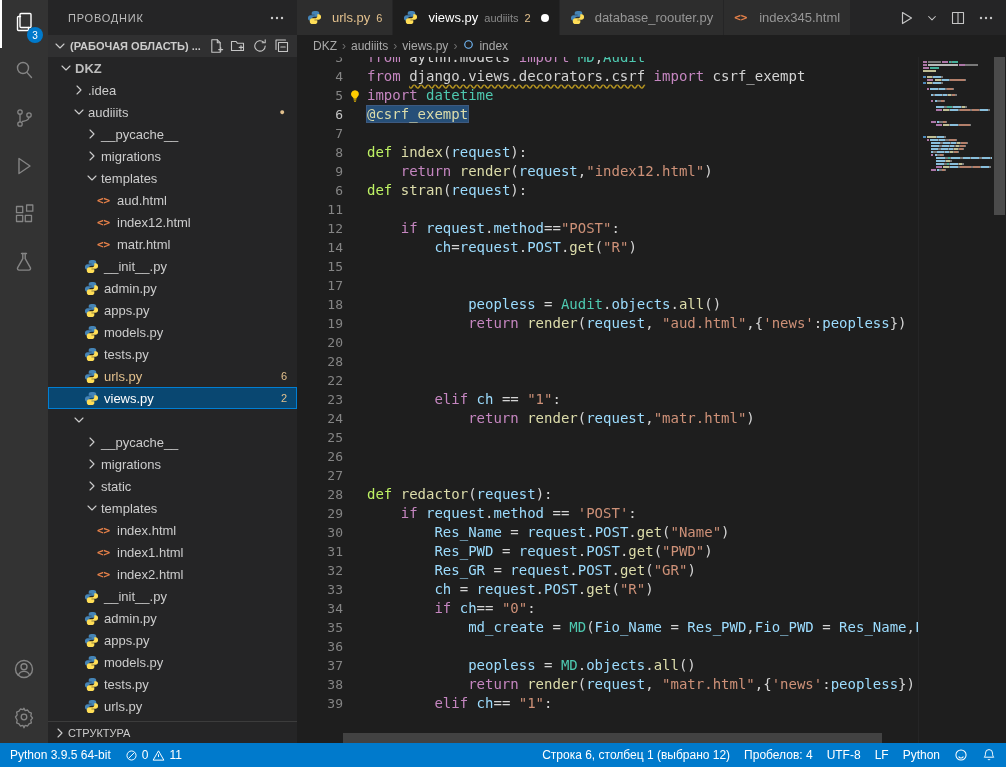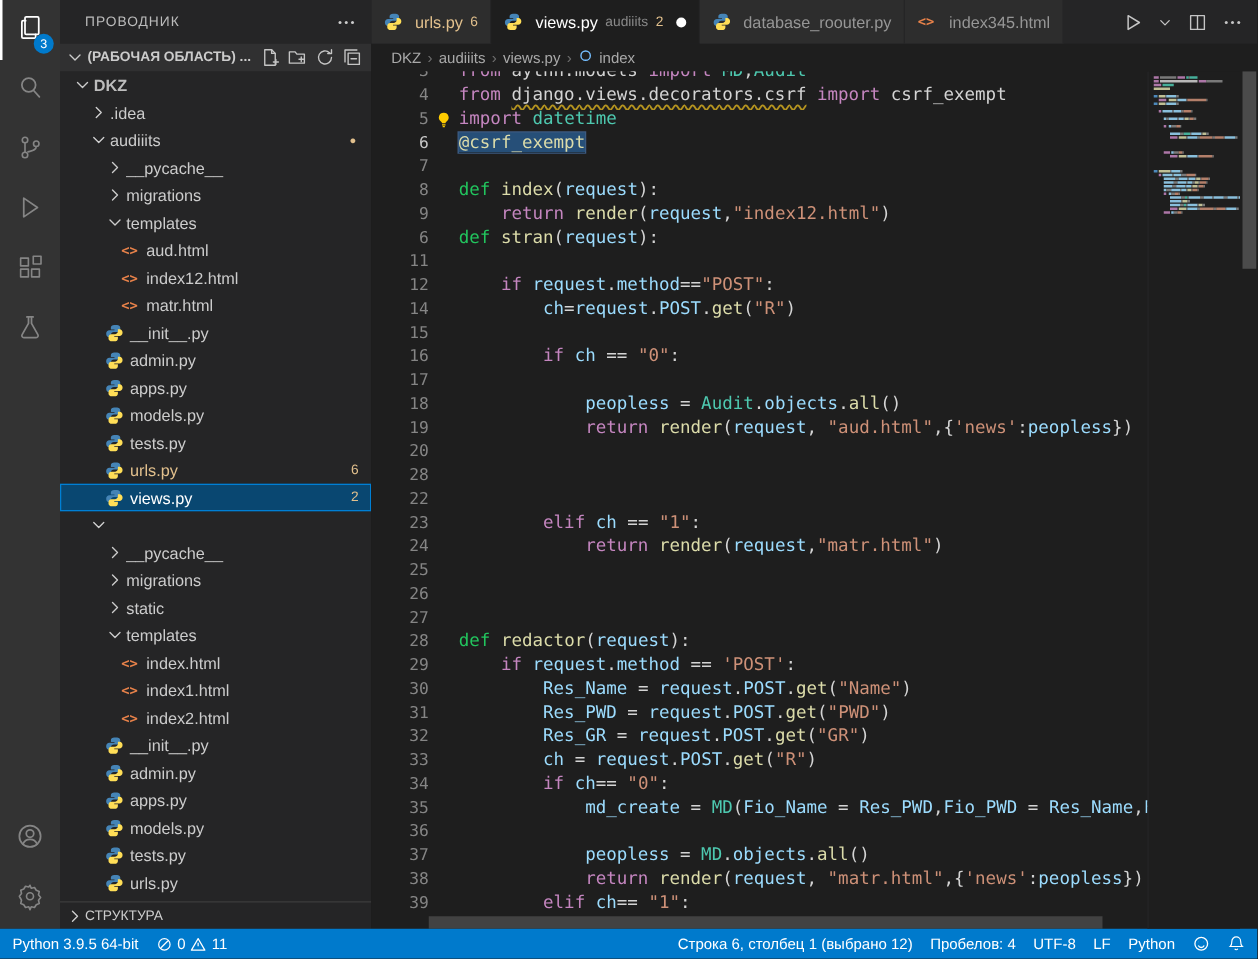--- a/index.html
+++ b/index.html
@@ -74,21 +74,21 @@
   .code-wrap { flex:1; position:relative; overflow:hidden;
     font-family:"DejaVu Sans Mono", monospace; font-size:14px; }
   .code-scroll { position:absolute; top:-9px; left:0; right:0; }
   .code-line { display:flex; height:19px; line-height:19px; white-space:pre; }
   .ln { width:46px; flex:none; text-align:right; color:#858585; font-size:13px;
     cursor:pointer; }
   .ln.active { color:#c6c6c6; }
   .bulb { width:24px; flex:none; display:flex; align-items:center; justify-content:center; }
   .code-text { white-space:pre; }
   .tk-kw  { color:#c586c0; }
-  .tk-def { color:#22c55e; }
+  .tk-def { color:#bef264; }
   .tk-fn  { color:#dcdcaa; }
   .tk-cls { color:#4ec9b0; }
   .tk-str { color:#ce9178; }
   .tk-var { color:#9cdcfe; }
   .tk-t   { color:#d4d4d4; }
   .tk-sel { color:#dcdcaa; background:#264f78; box-shadow:0 0 0 1px #3d5a80; }
   .tk-uw  { color:#d4d4d4; text-decoration:underline wavy #b5941f;
     text-underline-offset:3px; }
 
   .minimap { position:absolute; top:0; right:14px; bottom:0; width:74px;
@@ -585,21 +585,20 @@
                 </svg></span><span class="code-text"><span class="tk-kw">import</span><span class="tk-t"> </span><span class="tk-cls">datetime</span></span></div>
             <div class="code-line"><span class="ln active">6</span><span class="bulb"></span><span class="code-text"><span class="tk-sel">@csrf_exempt</span></span></div>
             <div class="code-line"><span class="ln">7</span><span class="bulb"></span><span class="code-text"></span></div>
             <div class="code-line"><span class="ln">8</span><span class="bulb"></span><span class="code-text"><span class="tk-def">def</span><span class="tk-t"> </span><span class="tk-fn">index</span><span class="tk-t">(</span><span class="tk-var">request</span><span class="tk-t">):</span></span></div>
             <div class="code-line"><span class="ln">9</span><span class="bulb"></span><span class="code-text"><span class="tk-t">    </span><span class="tk-kw">return</span><span class="tk-t"> </span><span class="tk-fn">render</span><span class="tk-t">(</span><span class="tk-var">request</span><span class="tk-t">,</span><span class="tk-str">"index12.html"</span><span class="tk-t">)</span></span></div>
             <div class="code-line"><span class="ln">6</span><span class="bulb"></span><span class="code-text"><span class="tk-def">def</span><span class="tk-t"> </span><span class="tk-fn">stran</span><span class="tk-t">(</span><span class="tk-var">request</span><span class="tk-t">):</span></span></div>
             <div class="code-line"><span class="ln">11</span><span class="bulb"></span><span class="code-text"></span></div>
             <div class="code-line"><span class="ln">12</span><span class="bulb"></span><span class="code-text"><span class="tk-t">    </span><span class="tk-kw">if</span><span class="tk-t"> </span><span class="tk-var">request</span><span class="tk-t">.</span><span class="tk-var">method</span><span class="tk-t">==</span><span class="tk-str">"POST"</span><span class="tk-t">:</span></span></div>
             <div class="code-line"><span class="ln">14</span><span class="bulb"></span><span class="code-text"><span class="tk-t">        </span><span class="tk-var">ch</span><span class="tk-t">=</span><span class="tk-var">request</span><span class="tk-t">.</span><span class="tk-var">POST</span><span class="tk-t">.</span><span class="tk-fn">get</span><span class="tk-t">(</span><span class="tk-str">"R"</span><span class="tk-t">)</span></span></div>
             <div class="code-line"><span class="ln">15</span><span class="bulb"></span><span class="code-text"></span></div>
-            <div class="code-line"><span class="ln">16</span><span class="bulb"></span><span class="code-text"><span class="tk-t">        </span><span class="tk-kw">if</span><span class="tk-t"> </span><span class="tk-var">ch</span><span class="tk-t"> == </span><span class="tk-str">"0"</span><span class="tk-t">:</span></span></div>
             <div class="code-line"><span class="ln">17</span><span class="bulb"></span><span class="code-text"></span></div>
             <div class="code-line"><span class="ln">18</span><span class="bulb"></span><span class="code-text"><span class="tk-t">            </span><span class="tk-var">peopless</span><span class="tk-t"> = </span><span class="tk-cls">Audit</span><span class="tk-t">.</span><span class="tk-var">objects</span><span class="tk-t">.</span><span class="tk-fn">all</span><span class="tk-t">()</span></span></div>
             <div class="code-line"><span class="ln">19</span><span class="bulb"></span><span class="code-text"><span class="tk-t">            </span><span class="tk-kw">return</span><span class="tk-t"> </span><span class="tk-fn">render</span><span class="tk-t">(</span><span class="tk-var">request</span><span class="tk-t">, </span><span class="tk-str">"aud.html"</span><span class="tk-t">,{</span><span class="tk-str">'news'</span><span class="tk-t">:</span><span class="tk-var">peopless</span><span class="tk-t">})</span></span></div>
             <div class="code-line"><span class="ln">20</span><span class="bulb"></span><span class="code-text"></span></div>
             <div class="code-line"><span class="ln">28</span><span class="bulb"></span><span class="code-text"></span></div>
             <div class="code-line"><span class="ln">22</span><span class="bulb"></span><span class="code-text"></span></div>
             <div class="code-line"><span class="ln">23</span><span class="bulb"></span><span class="code-text"><span class="tk-t">        </span><span class="tk-kw">elif</span><span class="tk-t"> </span><span class="tk-var">ch</span><span class="tk-t"> == </span><span class="tk-str">"1"</span><span class="tk-t">:</span></span></div>
             <div class="code-line"><span class="ln">24</span><span class="bulb"></span><span class="code-text"><span class="tk-t">            </span><span class="tk-kw">return</span><span class="tk-t"> </span><span class="tk-fn">render</span><span class="tk-t">(</span><span class="tk-var">request</span><span class="tk-t">,</span><span class="tk-str">"matr.html"</span><span class="tk-t">)</span></span></div>
             <div class="code-line"><span class="ln">25</span><span class="bulb"></span><span class="code-text"></span></div>
             <div class="code-line"><span class="ln">26</span><span class="bulb"></span><span class="code-text"></span></div>

